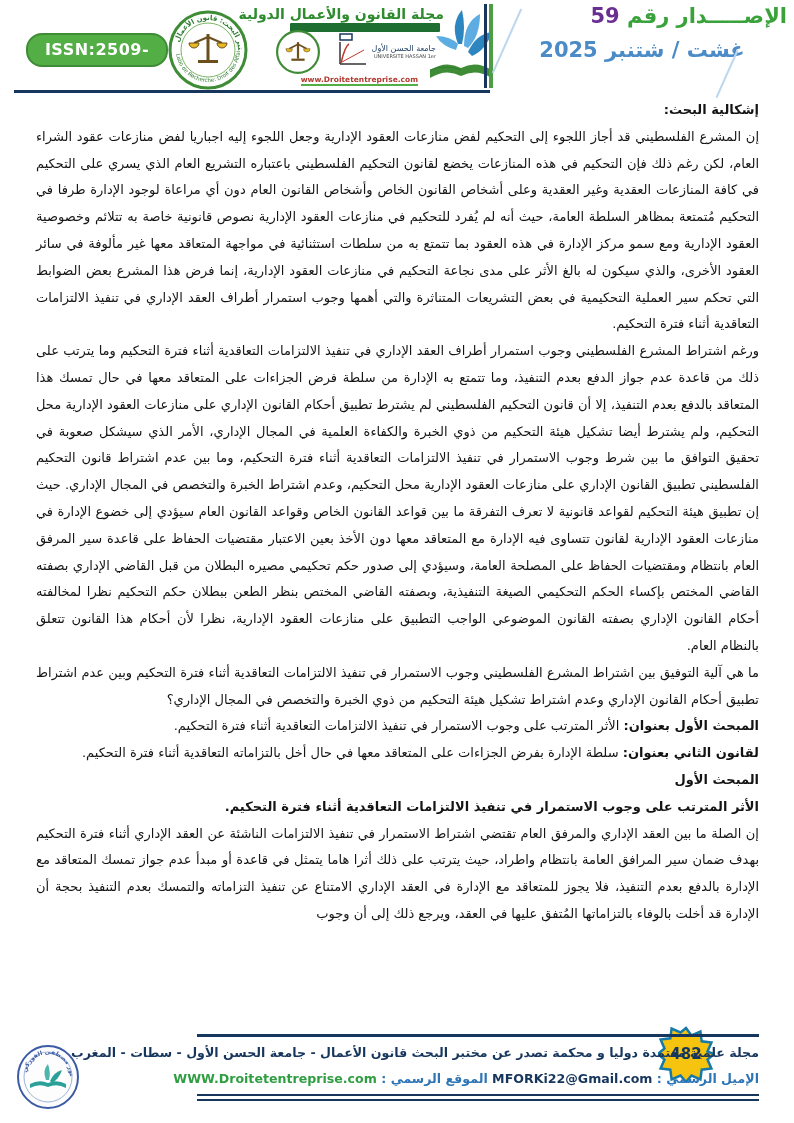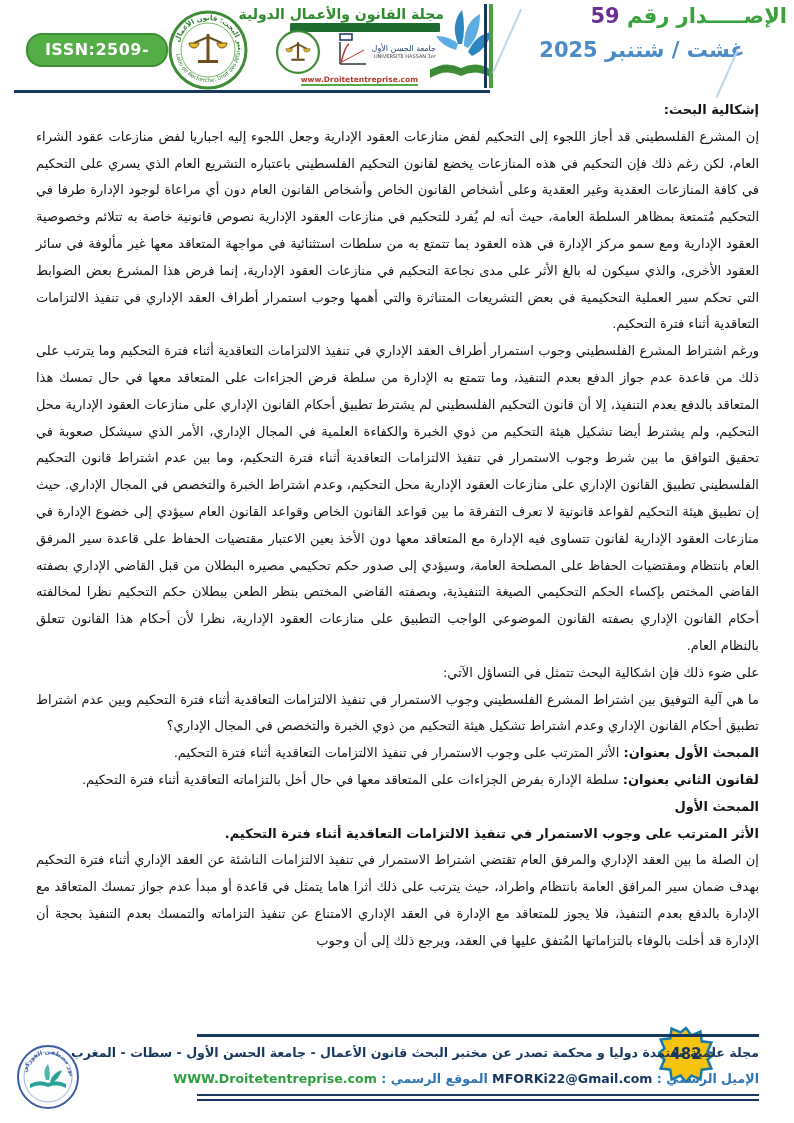--- a/index.html
+++ b/index.html
@@ -138,21 +138,20 @@
   </div>
   <div class="diag diag1"></div>
   <div class="diag diag2"></div>
 
   <div class="header-rule"></div>
 
   <div class="body-text">
     <p class="bold">إشكالية البحث:</p>
     <p>إن المشرع الفلسطيني قد أجاز اللجوء إلى التحكيم لفض منازعات العقود الإدارية وجعل اللجوء إليه اجباريا لفض منازعات عقود الشراء العام، لكن رغم ذلك فإن التحكيم في هذه المنازعات يخضع لقانون التحكيم الفلسطيني باعتباره التشريع العام الذي يسري على التحكيم في كافة المنازعات العقدية وغير العقدية وعلى أشخاص القانون الخاص وأشخاص القانون العام دون أي مراعاة لوجود الإدارة طرفا في التحكيم مُتمتعة بمظاهر السلطة العامة، حيث أنه لم يُفرد للتحكيم في منازعات العقود الإدارية نصوص قانونية خاصة به تتلائم وخصوصية العقود الإدارية ومع سمو مركز الإدارة في هذه العقود بما تتمتع به من سلطات استثنائية في مواجهة المتعاقد معها غير مألوفة في سائر العقود الأخرى، والذي سيكون له بالغ الأثر على مدى نجاعة التحكيم في منازعات العقود الإدارية، إنما فرض هذا المشرع بعض الضوابط التي تحكم سير العملية التحكيمية في بعض التشريعات المتناثرة والتي أهمها وجوب استمرار أطراف العقد الإداري في تنفيذ الالتزامات التعاقدية أثناء فترة التحكيم.</p>
     <p>ورغم اشتراط المشرع الفلسطيني وجوب استمرار أطراف العقد الإداري في تنفيذ الالتزامات التعاقدية أثناء فترة التحكيم وما يترتب على ذلك من قاعدة عدم جواز الدفع بعدم التنفيذ، وما تتمتع به الإدارة من سلطة فرض الجزاءات على المتعاقد معها في حال تمسك هذا المتعاقد بالدفع بعدم التنفيذ، إلا أن قانون التحكيم الفلسطيني لم يشترط تطبيق أحكام القانون الإداري على منازعات العقود الإدارية محل التحكيم، ولم يشترط أيضا تشكيل هيئة التحكيم من ذوي الخبرة والكفاءة العلمية في المجال الإداري، الأمر الذي سيشكل صعوبة في تحقيق التوافق ما بين شرط وجوب الاستمرار في تنفيذ الالتزامات التعاقدية أثناء فترة التحكيم، وما بين عدم اشتراط قانون التحكيم الفلسطيني تطبيق القانون الإداري على منازعات العقود الإدارية محل التحكيم، وعدم اشتراط الخبرة والتخصص في المجال الإداري. حيث إن تطبيق هيئة التحكيم لقواعد قانونية لا تعرف التفرقة ما بين قواعد القانون الخاص وقواعد القانون العام سيؤدي إلى خضوع الإدارة في منازعات العقود الإدارية لقانون تتساوى فيه الإدارة مع المتعاقد معها دون الأخذ بعين الاعتبار مقتضيات الحفاظ على قاعدة سير المرفق العام بانتظام ومقتضيات الحفاظ على المصلحة العامة، وسيؤدي إلى صدور حكم تحكيمي مصيره البطلان من قبل القاضي الإداري بصفته القاضي المختص بإكساء الحكم التحكيمي الصيغة التنفيذية، وبصفته القاضي المختص بنظر الطعن ببطلان حكم التحكيم نظرا لمخالفته أحكام القانون الإداري بصفته القانون الموضوعي الواجب التطبيق على منازعات العقود الإدارية، نظرا لأن أحكام هذا القانون تتعلق بالنظام العام.</p>
-    <p>على ضوء ذلك فإن اشكالية البحث تتمثل في التساؤل الآتي:</p>
     <p>ما هي آلية التوفيق بين اشتراط المشرع الفلسطيني وجوب الاستمرار في تنفيذ الالتزامات التعاقدية أثناء فترة التحكيم وبين عدم اشتراط تطبيق أحكام القانون الإداري وعدم اشتراط تشكيل هيئة التحكيم من ذوي الخبرة والتخصص في المجال الإداري؟</p>
     <p><span class="bold">المبحث الأول بعنوان:</span><span> الأثر المترتب على وجوب الاستمرار في تنفيذ الالتزامات التعاقدية أثناء فترة التحكيم.</span></p>
     <p><span class="bold">لقانون الثاني بعنوان:</span><span> سلطة الإدارة بفرض الجزاءات على المتعاقد معها في حال أخل بالتزاماته التعاقدية أثناء فترة التحكيم.</span></p>
     <p class="bold">المبحث الأول</p>
     <p class="bold">الأثر المترتب على وجوب الاستمرار في تنفيذ الالتزامات التعاقدية أثناء فترة التحكيم.</p>
     <p>إن الصلة ما بين العقد الإداري والمرفق العام تقتضي اشتراط الاستمرار في تنفيذ الالتزامات الناشئة عن العقد الإداري أثناء فترة التحكيم بهدف ضمان سير المرافق العامة بانتظام واطراد، حيث يترتب على ذلك أثرا هاما يتمثل في قاعدة أو مبدأ عدم جواز تمسك المتعاقد مع الإدارة بالدفع بعدم التنفيذ، فلا يجوز للمتعاقد مع الإدارة في العقد الإداري الامتناع عن تنفيذ التزاماته والتمسك بعدم التنفيذ بحجة أن الإدارة قد أخلت بالوفاء بالتزاماتها المُتفق عليها في العقد، ويرجع ذلك إلى أن وجوب</p>
   </div>
 
   <div class="pagenum">
     <svg width="56" height="56" viewBox="0 0 56 56">

